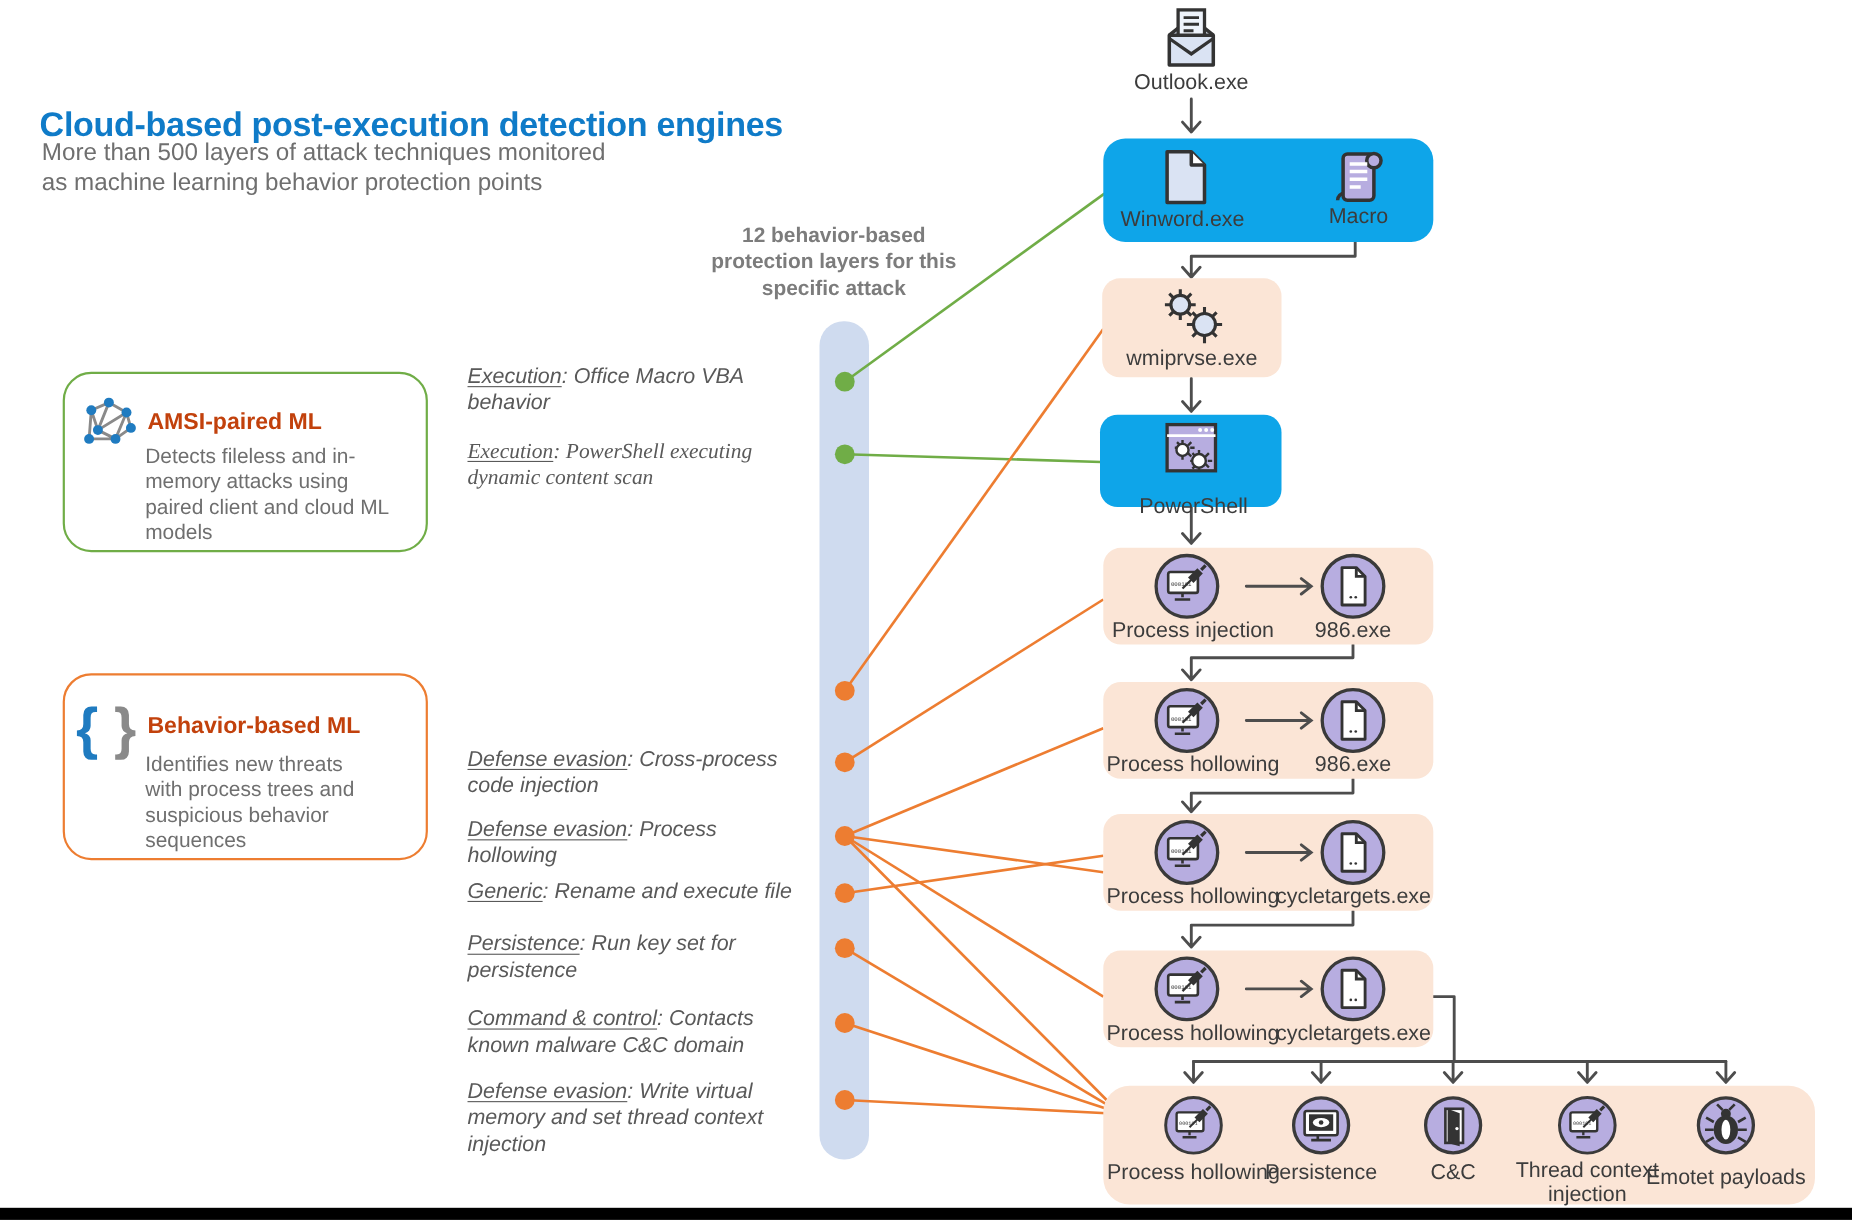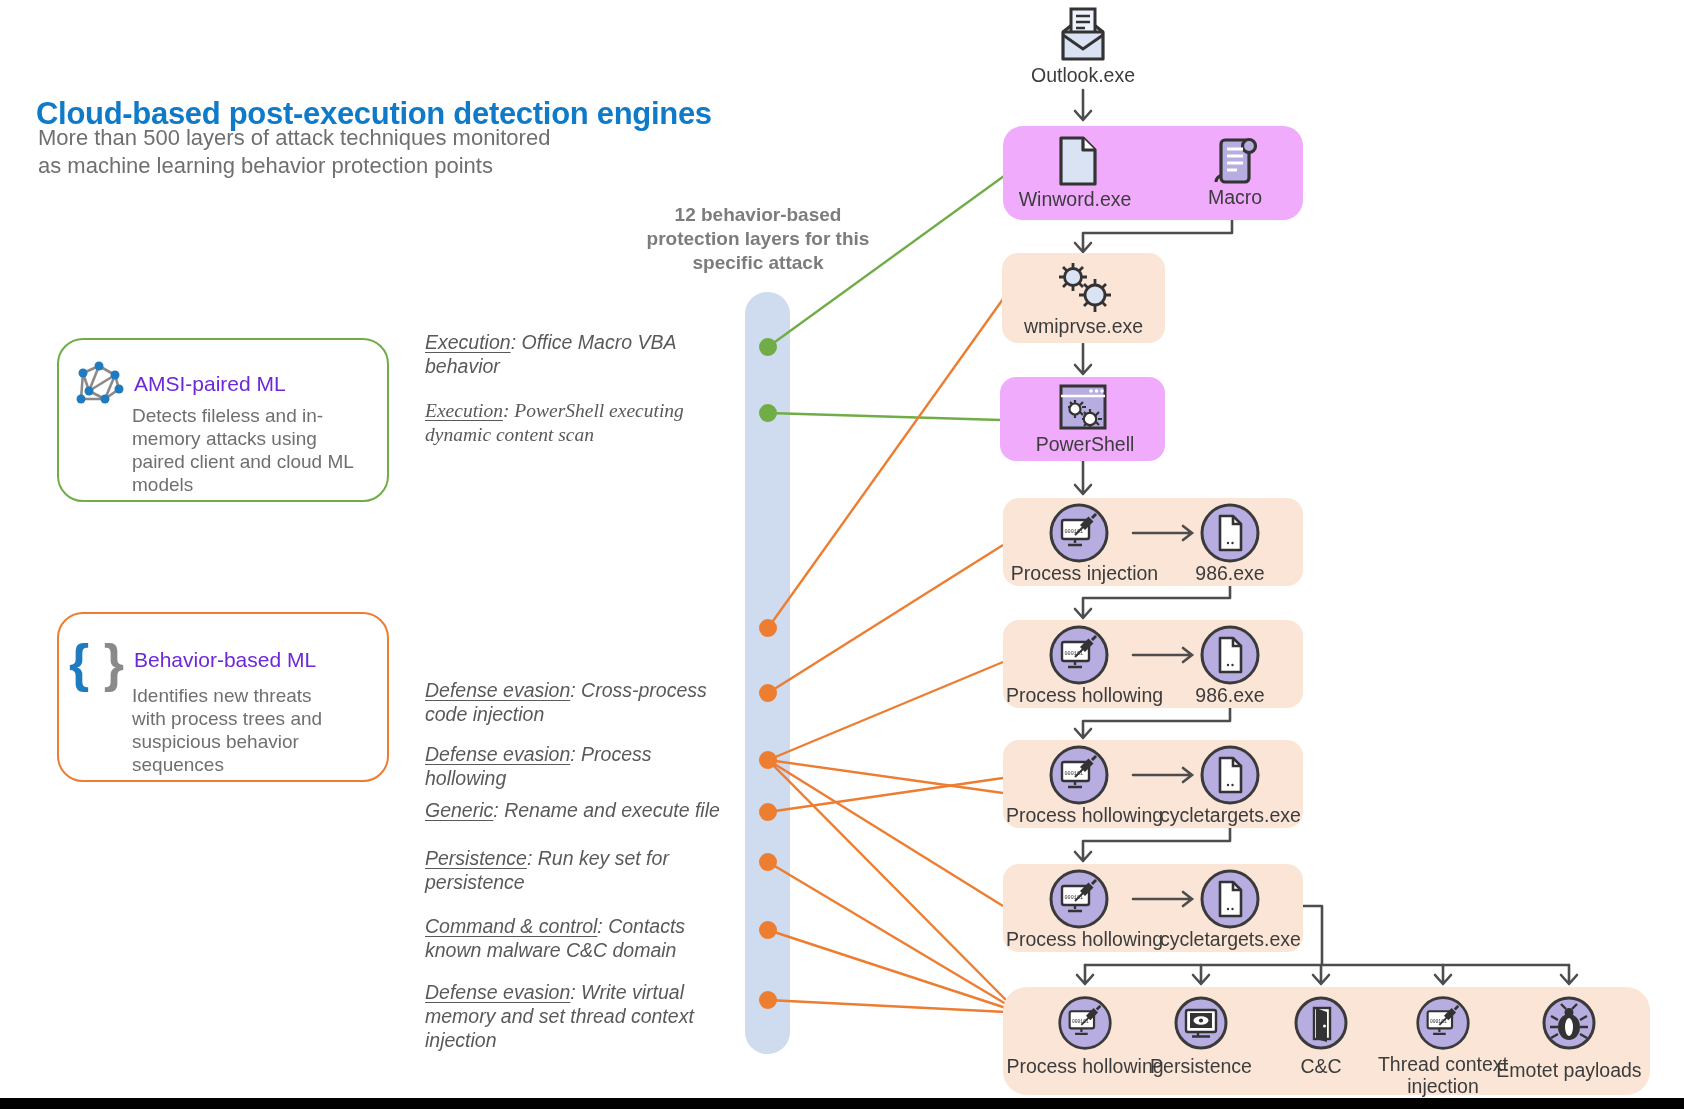--- a/index.html
+++ b/index.html
@@ -6,36 +6,36 @@
   #stage{position:relative;width:1684px;height:1109px;background:#fff;overflow:hidden;
          font-family:"Liberation Sans",sans-serif;}
   .abs{position:absolute;}
   
   .title{left:36px;top:96px;font-size:31px;font-weight:700;color:#0f7bc8;letter-spacing:-.3px;}
   .subtitle{left:38px;top:124px;font-size:22px;line-height:28px;color:#6f6f6f;}
   
   .engine-box{width:328px;border-radius:26px;background:#fff;}
   .engine-box.green{border:2.5px solid #70ad47;}
   .engine-box.orange{border:2.5px solid #ed7d31;}
-  .engine-title{font-size:21px;font-weight:400;color:#6d28d9;}
+  .engine-title{font-size:21px;font-weight:700;color:#c2410c;}
   .engine-desc{font-size:19px;line-height:23px;color:#6f6f6f;}
   .braces{font-size:52px;font-weight:600;line-height:46px;}
   .brace-l{color:#1f7bc0;} .brace-r{color:#8a8a8a;}
   
   .callout{left:632px;top:203px;width:252px;text-align:center;font-size:19px;font-weight:700;
            line-height:24px;color:#7c7c7c;}
   .bluebar{left:745px;top:292px;width:45px;height:762px;background:#cfdbef;border-radius:22px;}
   .dot{width:18px;height:18px;border-radius:50%;z-index:4;}
   .dot.green{background:#70ad47;} .dot.orange{background:#ed7d31;}
   
   .pitem{width:300px;font-style:italic;font-size:19.5px;line-height:24px;color:#595959;}
   .pitem .cat{text-decoration:underline;text-underline-offset:3px;margin-top:28px;}
   
   .peach{background:#fbe5d6;border-radius:16px;}
-  .greenbox{background:#f0abfc;border-radius:16px;}
+  .greenbox{background:#0ea5e9;border-radius:16px;}
   .lbl{font-size:19.5px;color:#3c3c3c;text-align:center;white-space:nowrap;}
   .lbl.wrap{white-space:normal;line-height:22px;}
   .z2{z-index:2;}
   #lines{position:absolute;left:0;top:0;z-index:1;}
   .blackbar{left:0;top:1098px;width:1684px;height:11px;background:#000;}
 </style>
 </head>
 <body>
 
 <div id="stage">
@@ -188,21 +188,21 @@
       <circle cx="33" cy="8" r="1.8" fill="#fff"></circle>
         <circle cx="38.5" cy="8" r="1.8" fill="#fff"></circle>
         <circle cx="44" cy="8" r="1.8" fill="#fff"></circle>
       <g stroke="#333" stroke-width="2.2">
         <path d="M17,17 v4 M17,31 v4 M10,24 h4 M24,24 h4 M12,19 l3,3 M22,29 l3,3 M25,19 l-3,3 M12,29 l3,-3"></path>
         <circle cx="17" cy="26" r="5.5" fill="#fff"></circle>
         <path d="M32,26 v4 M32,42 v4 M24,36 h4 M40,36 h4 M26,29 l3,3 M38,39 l3,3 M41,29 l-4,4 M26,43 l3,-3"></path>
         <circle cx="32" cy="36" r="6.2" fill="#fff"></circle>
       </g>
     </svg>
-    <div class="abs lbl" style="left:0;top:56px;width:170px;">PowerShell</div>
+    <div class="abs lbl" style="left:0;top:72px;width:170px;">PowerShell</div>
   </div>
 
   <div class="abs peach z2" style="left:1003px;top:498px;width:300px;height:88px;">
     <svg class="abs" style="left:45px;top:4px;" width="62" height="62" viewBox="0 0 62 62">
       <circle cx="31" cy="31" r="28" fill="#b7ade0" stroke="#3a3a3a" stroke-width="3"></circle>
       <rect x="14" y="18" width="27" height="19" rx="2" fill="#fff" stroke="#333" stroke-width="2.4"></rect>
       <text x="16.5" y="31" font-size="5.2" fill="#333" font-family="Liberation Mono, monospace">000101</text>
       <path d="M27,37 v4 M20,43 h14" stroke="#333" stroke-width="2.4"></path>
       <path d="M27,33 L35,25" stroke="#333" stroke-width="2"></path>
       <path d="M34.5,25.5 L43,17" stroke="#333" stroke-width="7"></path>

